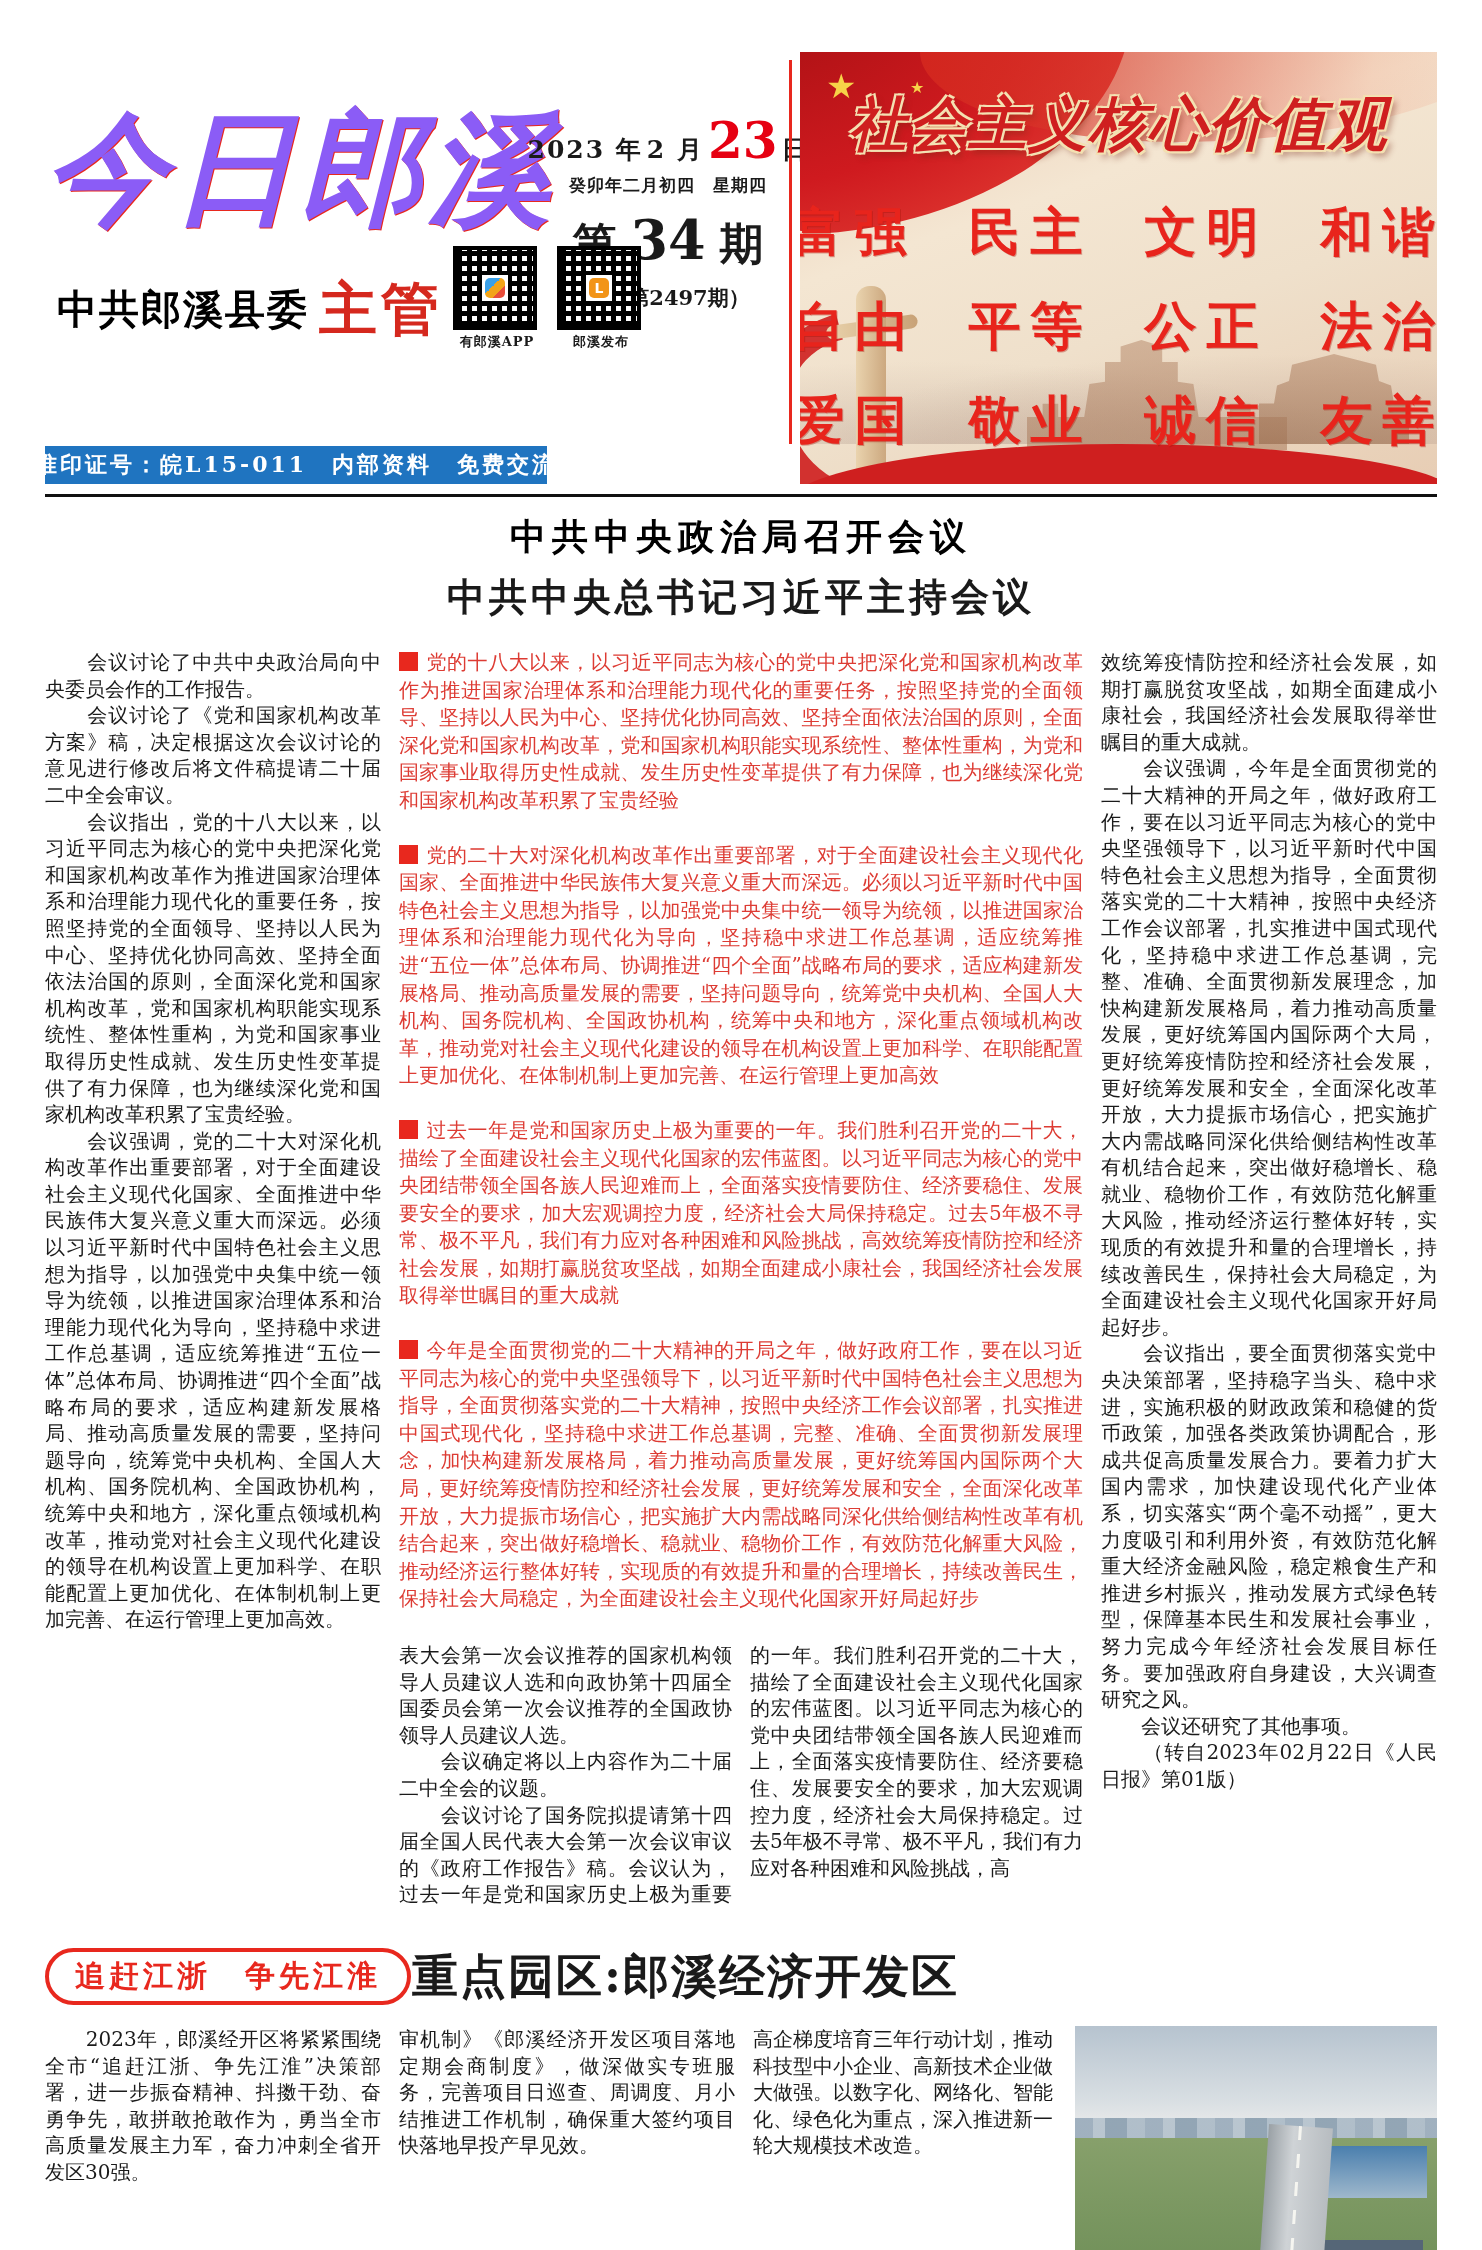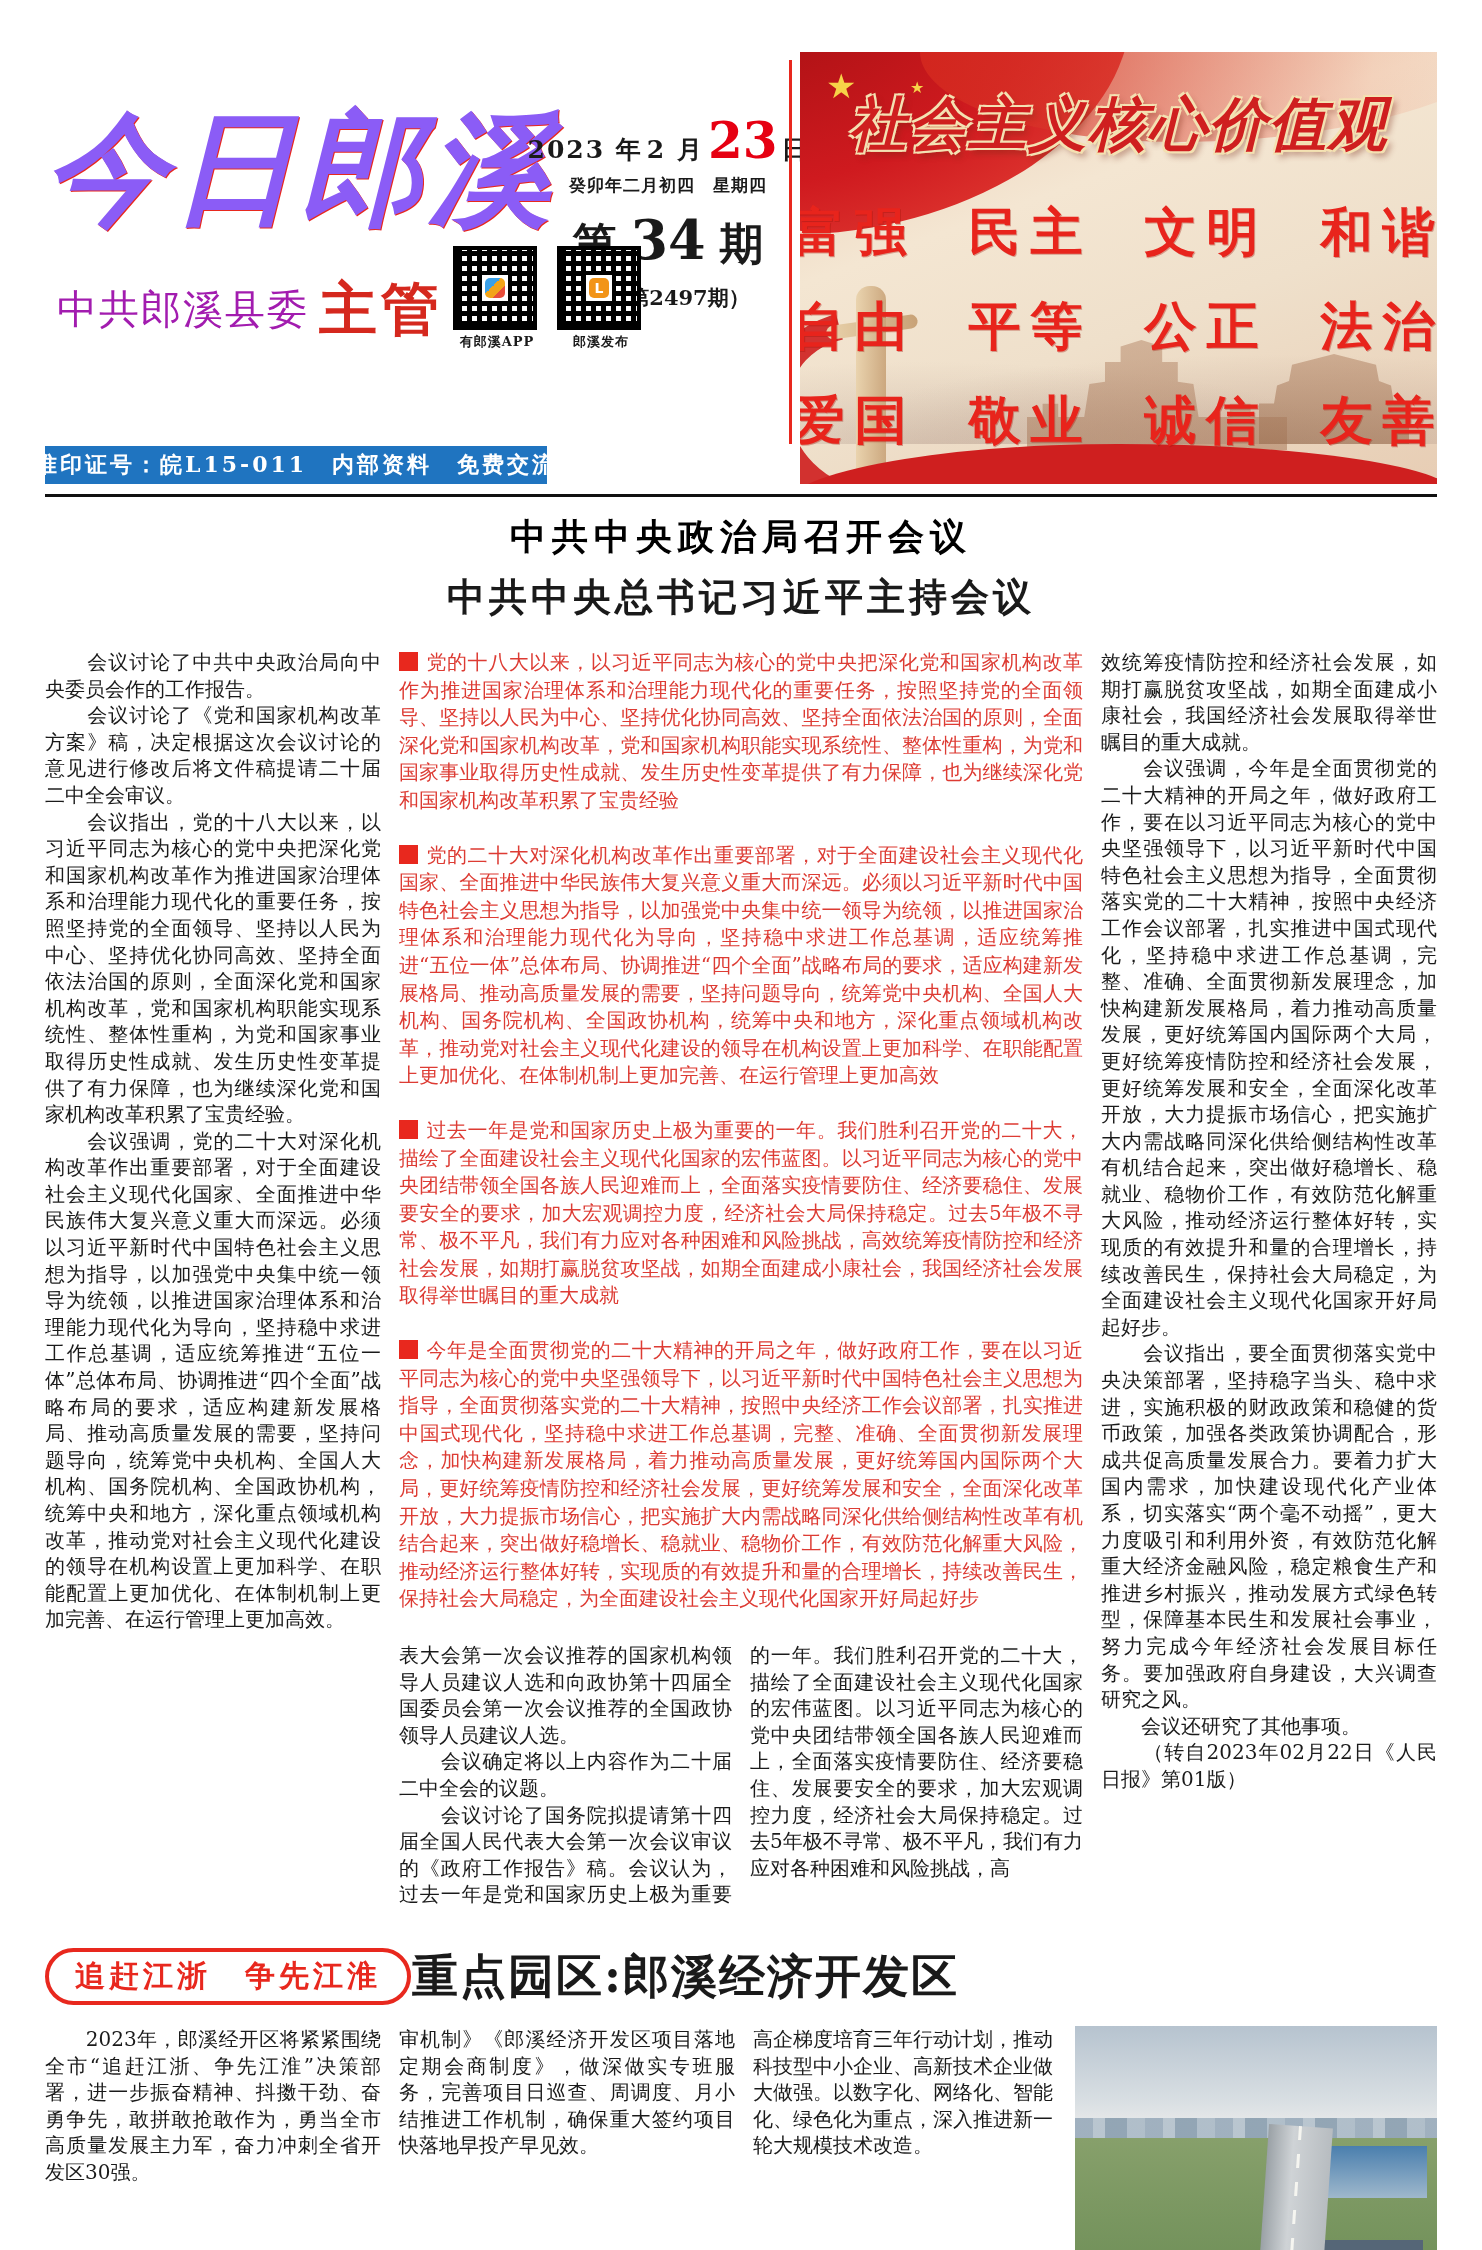--- a/index.html
+++ b/index.html
@@ -5,21 +5,21 @@
   * { margin:0; padding:0; box-sizing:border-box; }
   html,body { width:1482px; background:#ffffff; }
   body { font-family:"DejaVu Serif","Liberation Serif",serif; color:#1a1a1a; }
   .page { width:1482px; height:2250px; padding:52px 45px 0 45px; position:relative; overflow:hidden; background:#fff; }
 
   
   .header { display:flex; align-items:stretch; height:432px; }
   .head-left { width:502px; display:flex; flex-direction:column; }
   .masthead-title { font-size:122px; font-weight:bold; font-style:italic; color:#8b5cf6; letter-spacing:6px; text-align:center; line-height:1.05; padding:52px 0 14px 0; white-space:nowrap; text-shadow:1px 1px 0 #e8281e; }
   .publisher-row { display:flex; align-items:flex-end; gap:10px; padding:0 4px 6px 12px; }
-  .publisher { font-size:40px; font-weight:normal; letter-spacing:2px; color:#a21caf; padding-bottom:14px; white-space:nowrap; }
+  .publisher { font-size:40px; font-weight:bold; letter-spacing:2px; color:#000000; padding-bottom:14px; white-space:nowrap; }
   .supervise { font-size:58px; font-weight:bold; color:#d5281e; letter-spacing:4px; padding-bottom:2px; white-space:nowrap; }
   .qr-group { display:flex; gap:16px; margin-left:auto; }
   .qr-box { width:88px; text-align:center; }
   .qr { width:84px; height:84px; border:4px solid #000; position:relative; background:
         repeating-linear-gradient(0deg,#000 0 5px,transparent 5px 10px),
         repeating-linear-gradient(90deg,#000 0 5px,#fff 5px 10px); }
   .qr-center { position:absolute; top:50%; left:50%; transform:translate(-50%,-50%); width:26px; height:26px; background:#fff; display:flex; align-items:center; justify-content:center; }
   .qr-glyph { width:20px; height:20px; border-radius:5px; background:#f29418; color:#fff; font-family:"DejaVu Sans",sans-serif; font-weight:bold; font-size:14px; line-height:20px; text-align:center; }
   .qr-glyph.multi { background:linear-gradient(135deg,#3aa0e8 0 40%,#f2a418 40% 70%,#e84d3a 70% 100%); }
   .qr-label { font-size:13px; font-weight:bold; margin-top:3px; letter-spacing:1px; white-space:nowrap; }

